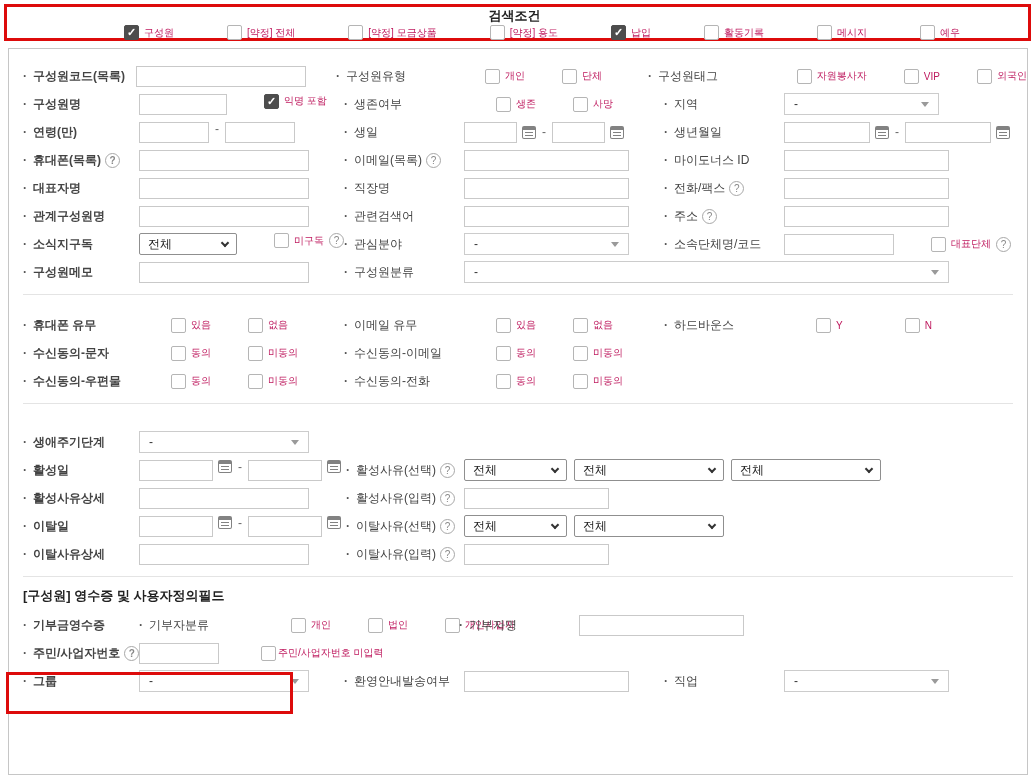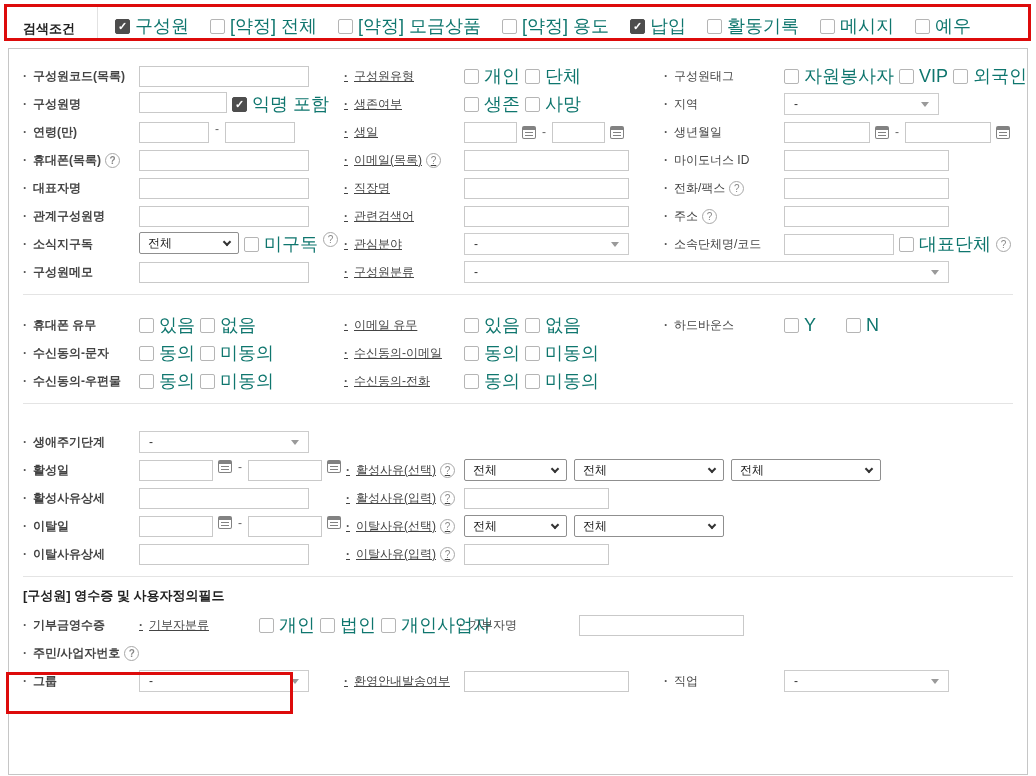--- a/index.html
+++ b/index.html
@@ -7,42 +7,42 @@
   body {
     position: relative;
     background: #fff;
     font-family: "Liberation Sans", sans-serif;
     overflow: hidden;
   }
   
   .searchbar {
     position: absolute; left: 4px; top: 4px; width: 1027px; height: 37px;
     border: 3px solid #dd0b0b; background: #fff;
-    display: flex; align-items: flex-end;
+    display: flex; align-items: center; flex-direction: column;
   }
   .searchbar .sb-title { font-size: 13px; font-weight: bold; color: #222; padding: 0 22px 0 16px; }
   .vdiv { width: 1px; align-self: stretch; background: #e2e2e2; }
   .opts { display: flex; align-items: center; gap: 21px; padding-left: 17px; }
   
   .panel {
     position: absolute; left: 8px; top: 48px; width: 1020px; height: 727px;
     border: 1px solid #c6c6c6; background: #fff;
   }
   .sec-title { font-size: 13px; font-weight: bold; color: #222; line-height: 14px; padding: 0 0 8px 14px; }
   .sec1 { padding-top: 13px; }
   .sec2 { padding-top: 10px; }
   .sec3 { padding-top: 18px; }
   .sec4 { padding-top: 6px; }
   hr.sep { border: none; border-top: 1px solid #e4e4e4; margin: 8px 14px 6px 14px; }
   
   .row { display: flex; align-items: center; height: 28px; padding-left: 14px; }
   .lb { font-size: 12px; color: #444; display: flex; align-items: center; gap: 4px; white-space: nowrap; }
   .lb::before { content: "·"; margin-right: 2px; color: #555; font-weight: bold; }
   .l1 { width: 116px; font-weight: bold; } .f1 { width: 205px; display: flex; align-items: flex-start; gap: 5px; }
-  .l2 { width: 120px; text-decoration: underline; } .f2 { width: 200px; display: flex; align-items: center; gap: 5px; }
+  .l2 { width: 120px; } .f2 { width: 200px; display: flex; align-items: center; gap: 5px; }
   .l3 { width: 120px; } .f3 { flex: 1; display: flex; align-items: center; gap: 5px; }
   .s3 .f1 { width: 207px; } .s3 .l2 { width: 118px; }
   .fwide { display: flex; align-items: center; }
   
   input.ti {
     height: 21px; border: 1px solid #c9c9c9; font-size: 12px; padding: 0 5px;
     font-family: "Liberation Sans", sans-serif; color: #333; background: #fff; outline: none;
   }
   .dd {
     height: 22px; border: 1px solid #ccc; background: #fff;
@@ -55,21 +55,21 @@
     display: flex; align-items: center; justify-content: space-between;
     padding: 0 8px; font-size: 12px; color: #222;
   }
   .chv { width: 6px; height: 6px; border-right: 2px solid #333; border-bottom: 2px solid #333; transform: rotate(45deg); margin-top: -3px; }
   .cb {
     width: 15px; height: 15px; border: 1px solid #b5b5b5; border-radius: 2px; background: #fff;
     display: inline-flex; align-items: center; justify-content: center; flex: none; cursor: pointer;
   }
   .cb.on { background: #4d4d4d; border-color: #4d4d4d; }
   .cb.on::after { content: "✓"; color: #fff; font-size: 11px; font-weight: bold; line-height: 1; }
-  .cbw { display: flex; align-items: center; gap: 5px; font-size: 18px; color: #0f766e; white-space: nowrap; }
+  .cbw { display: flex; align-items: center; gap: 5px; font-size: 10px; color: #be185d; white-space: nowrap; margin-left: 32px; }
   .qi {
     width: 15px; height: 15px; border: 1px solid #a8a8a8; border-radius: 50%; flex: none;
     display: inline-flex; align-items: center; justify-content: center;
     font-size: 10px; color: #888; background: #fff;
   }
   .cal {
     display: inline-block; width: 14px; height: 13px; flex: none; position: relative;
     border: 1px solid #828282; border-top: 4px solid #828282; border-radius: 2px; background: #fff;
   }
   .cal::after {
@@ -533,20 +533,27 @@
       <span class="f3">
           <input class="ti" style="width: 165px;">
         </span>
     </div>
 
     <div class="row">
       <span class="lb l1">
           <span>주민/사업자번호</span>
           <span class="qi">?</span>
         </span>
+      <span class="fwide" style="gap:10px">
+        <input class="ti" style="width: 80px;">
+        <label class="cbw" style="gap:2px">
+            <span class="cb"></span>
+            <span>주민/사업자번호 미입력</span>
+          </label>
+      </span>
     </div>
 
     <div class="row">
       <span class="lb l1">그룹</span>
       <span class="f1">
         <span class="dd" style="width:170px">
             <span>-</span>
             <span class="tri"></span>
           </span>
       </span>

